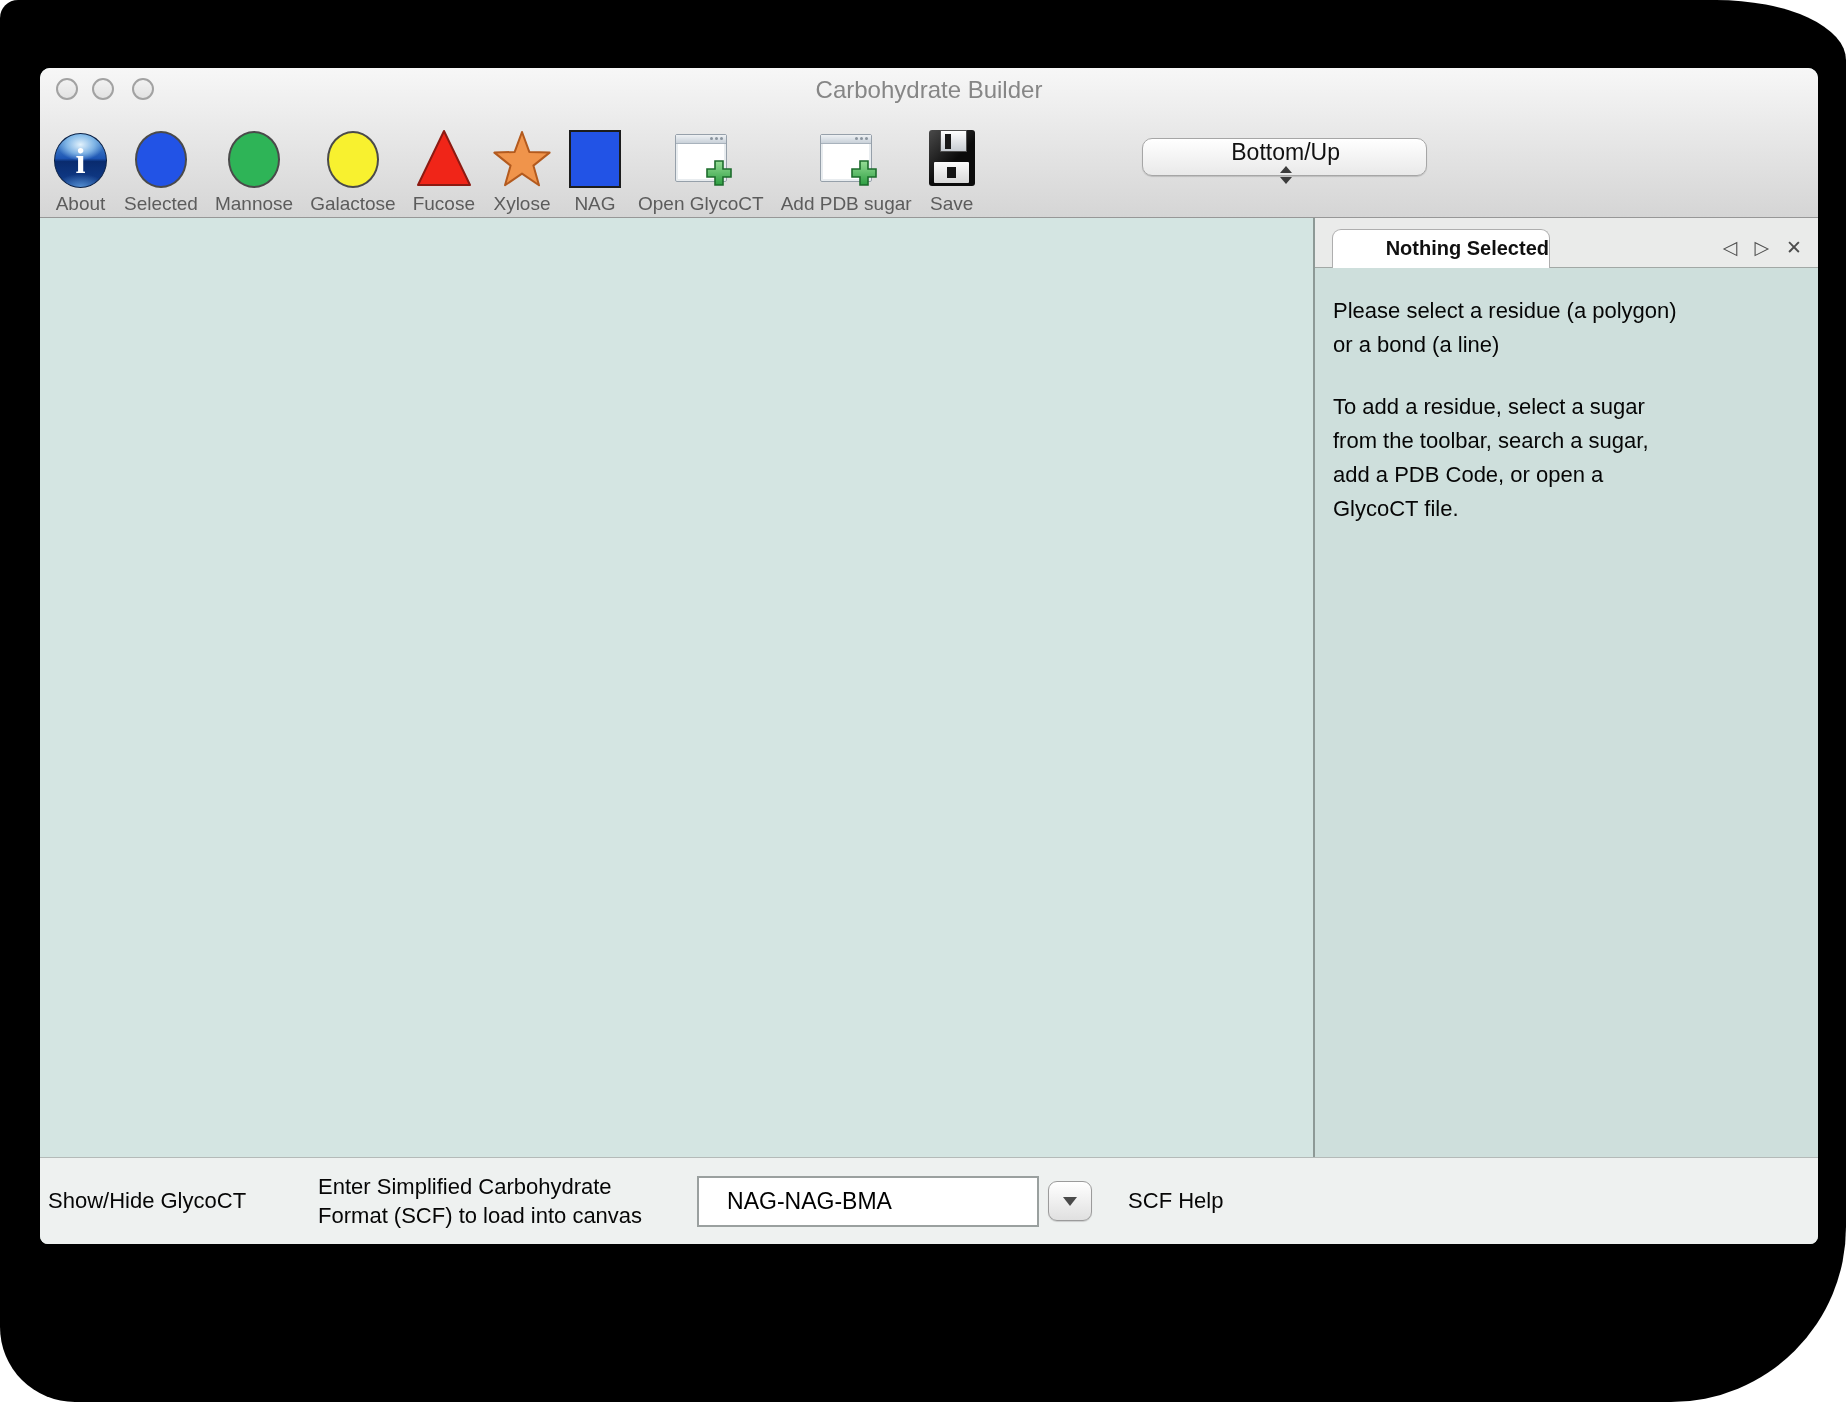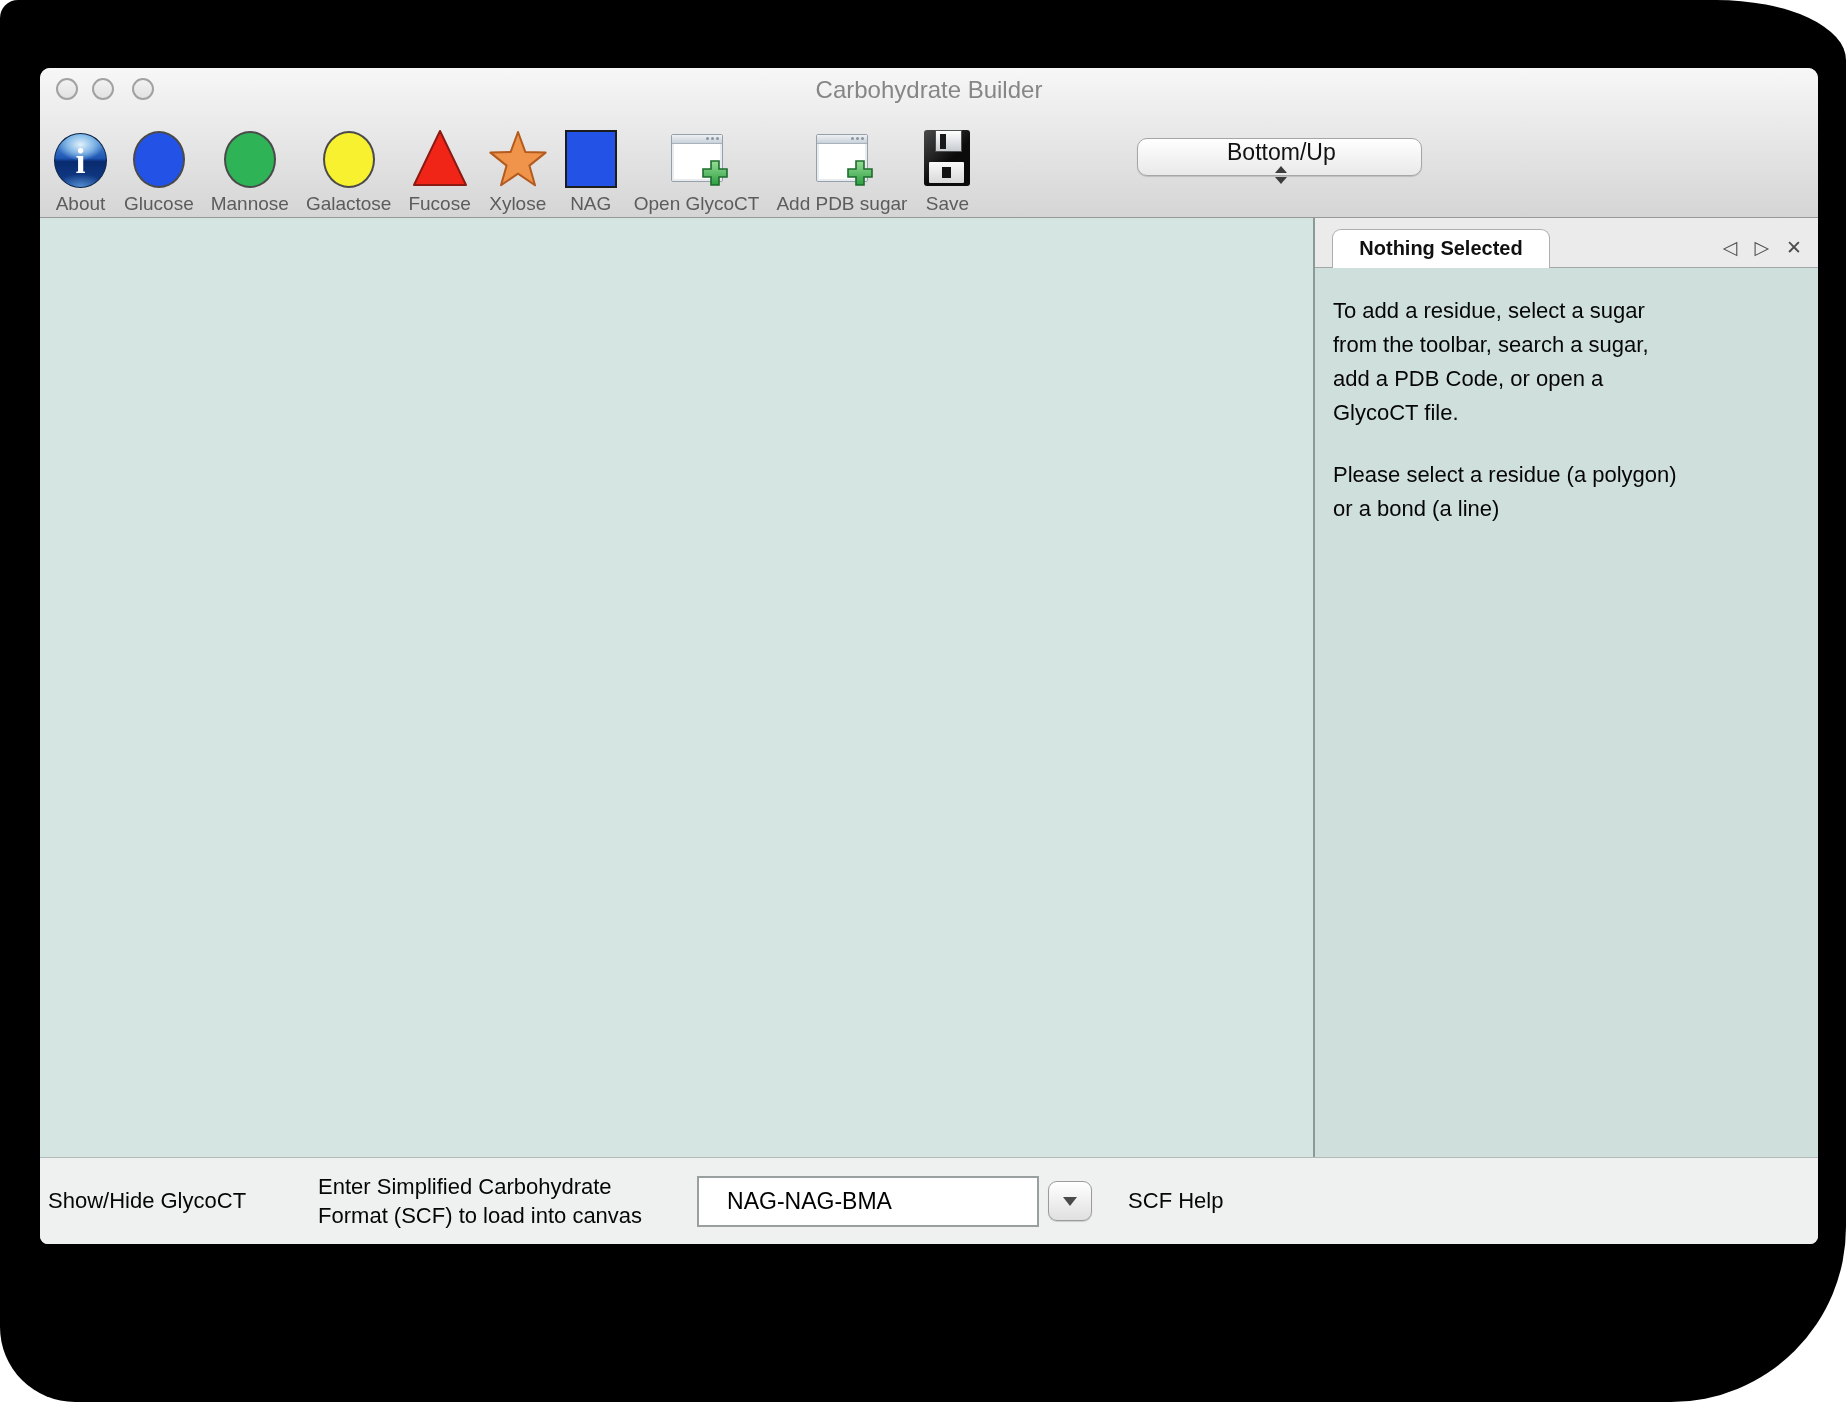--- a/index.html
+++ b/index.html
@@ -56,21 +56,21 @@
   .pa-down { border-top:7px solid #3c3c3c; }
   
   .main { flex:1; display:flex; min-height:0; }
   .canvas { flex:1; background:#d4e5e2; }
   .vdivider { width:2px; background:#8d9996; }
   .panel { width:503px; display:flex; flex-direction:column; }
   .tabrow { height:50px; background:#eaebea; border-bottom:1px solid #a2a8a5;
     display:flex; align-items:flex-end; flex:none; }
   .tab { margin-left:17px; margin-bottom:-1px; width:218px; height:39px; background:#ffffff;
     border:1px solid #aeaeae; border-bottom:none; border-radius:9px 9px 0 0;
-    font-size:20px; font-weight:bold; color:#101010; text-align:center; line-height:37px; }
+    font-size:20px; font-weight:bold; color:#101010; text-align:right; line-height:37px; }
   .tabnav { margin-left:auto; display:flex; align-items:center; gap:17px;
     padding:0 16px 10px 0; color:#4d4d4d; }
   .tabnav .navglyph { font-size:19px; line-height:19px; cursor:default; }
   .panel-content { flex:1; background:#cedfdc; padding:26px 14px 0 18px; }
   .pmsg { font-size:22px; line-height:34px; color:#060606; white-space:pre-line; }
   .pmsg + .pmsg { margin-top:28px; }
   
   .bottombar { height:87px; flex:none; background:#eef1f0; border-top:1px solid #b4bab8;
     border-radius:0 0 8px 8px; display:flex; align-items:center; font-size:22px; color:#060606; }
   .bb-toggle { margin-left:8px; white-space:nowrap; }
@@ -106,21 +106,21 @@
         <div class="ticon">
             <div class="orb"><span>i</span></div>
           </div>
         <div class="tlabel">About</div>
       </div>
 
       <div class="titem">
         <div class="ticon">
             <div class="shape-circle" style="background-color: rgb(34, 83, 230);"></div>
           </div>
-        <div class="tlabel">Glucose</div>
+        <div class="tlabel">Selected</div>
       </div>
 
       <div class="titem">
         <div class="ticon">
             <div class="shape-circle" style="background-color: rgb(46, 180, 87);"></div>
           </div>
         <div class="tlabel">Mannose</div>
       </div>
 
       <div class="titem">
@@ -224,26 +224,26 @@
     <div class="panel">
       <div class="tabrow">
         <div class="tab">Nothing Selected</div>
         <div class="tabnav">
           <span class="navglyph">◁</span>
           <span class="navglyph">▷</span>
           <span class="navglyph">✕</span>
         </div>
       </div>
       <div class="panel-content">
+        <div class="pmsg">Please select a residue (a polygon)
+or a bond (a line)</div>
         <div class="pmsg">To add a residue, select a sugar
 from the toolbar, search a sugar,
 add a PDB Code, or open a
 GlycoCT file.</div>
-        <div class="pmsg">Please select a residue (a polygon)
-or a bond (a line)</div>
       </div>
     </div>
   </div>
 
   <div class="bottombar">
     <div class="bb-toggle">Show/Hide GlycoCT</div>
     <div class="bb-instr">Enter Simplified Carbohydrate
 Format (SCF) to load into canvas</div>
     <input class="bb-input" type="text" value="NAG-NAG-BMA" style="">
     <div class="bb-combo">

